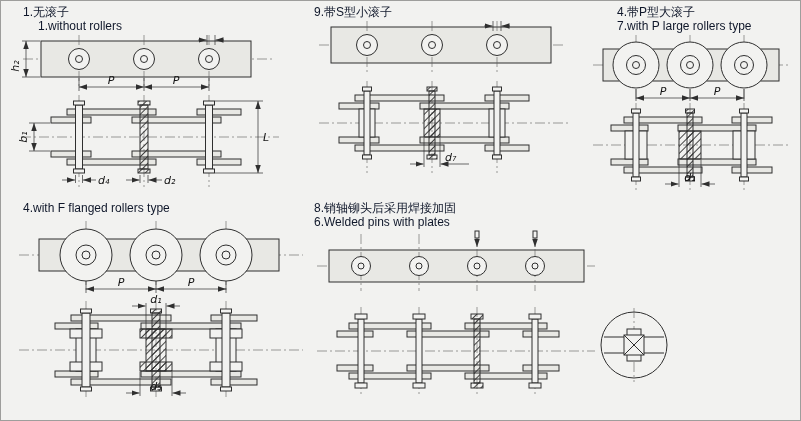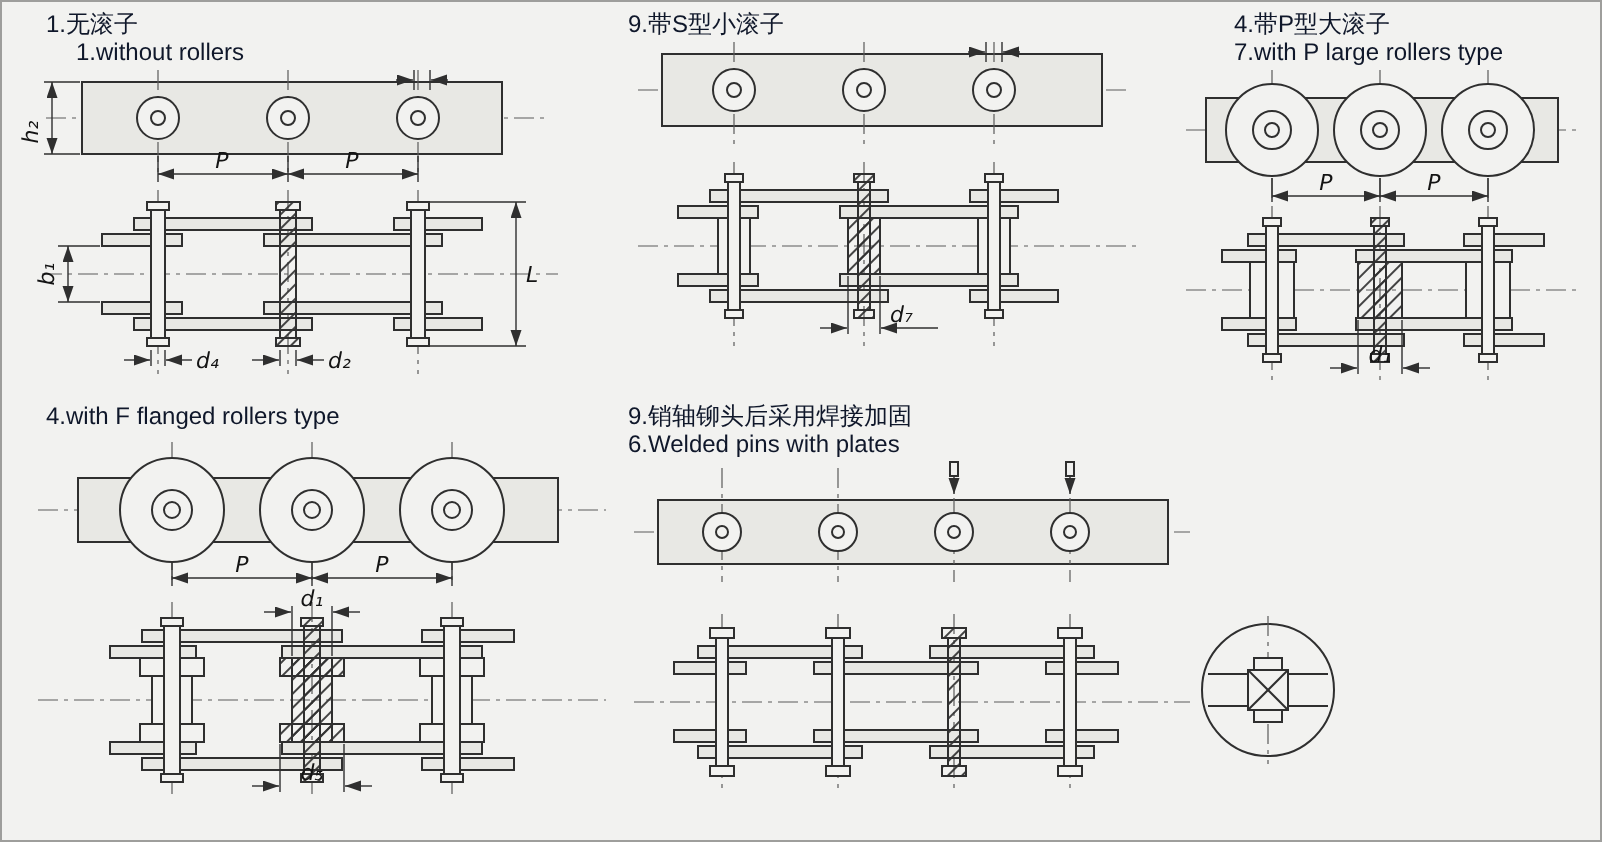--- a/index.html
+++ b/index.html
@@ -341,21 +341,21 @@
           <line class="dim" x1="161" y1="155" x2="161" y2="179"></line>
           <line class="dim" x1="115" y1="176" x2="128.5" y2="176" marker-end="url(#ar4)"></line>
           <line class="dim" x1="175" y1="176" x2="161.5" y2="176" marker-end="url(#ar4)"></line>
           <text class="dimt" x="145" y="173" text-anchor="middle">d₅</text>
         </g>
       </g>
     </svg>
   </div>
 
   <div class="section" style="left:308px; top:200px; width:294px;">
-    <div class="title" style="margin-left:5px">9.销轴铆头后采用焊接加固</div>
+    <div class="title" style="margin-left:5px">8.销轴铆头后采用焊接加固</div>
     <div class="title" style="margin-left:5px">6.Welded pins with plates</div>
     <svg width="292" height="185" viewBox="0 0 292 185" style="margin-top:2px">
       <defs>
         <marker id="ar5" orient="auto-start-reverse" markerUnits="userSpaceOnUse" markerWidth="9" markerHeight="7" refX="8" refY="2.75">
           <path d="M0 0 L8 2.75 L0 5.5 Z" fill="#2f2f2f"></path>
         </marker>
         <pattern id="ha5" patternUnits="userSpaceOnUse" width="5" height="5" patternTransform="rotate(45)">
           <line x1="2.5" y1="0" x2="2.5" y2="5" stroke="#2f2f2f" stroke-width="0.9"></line>
         </pattern>
       </defs>

